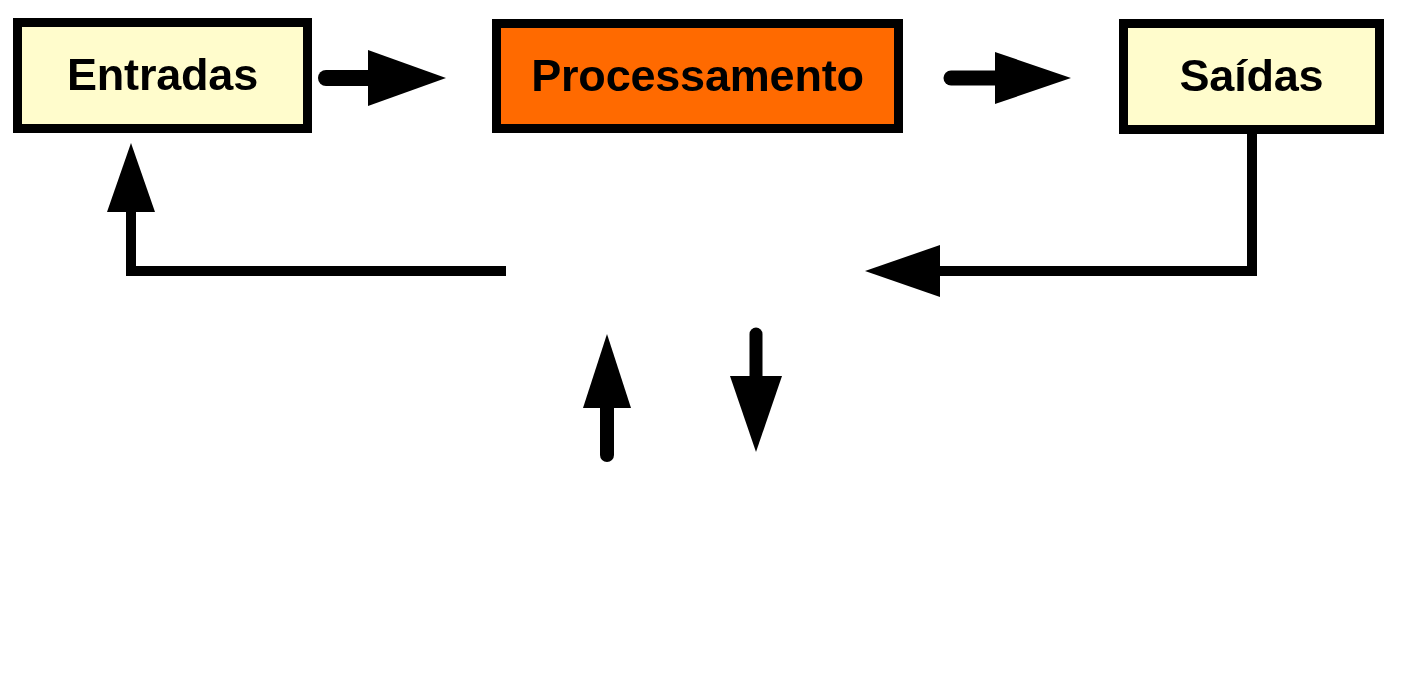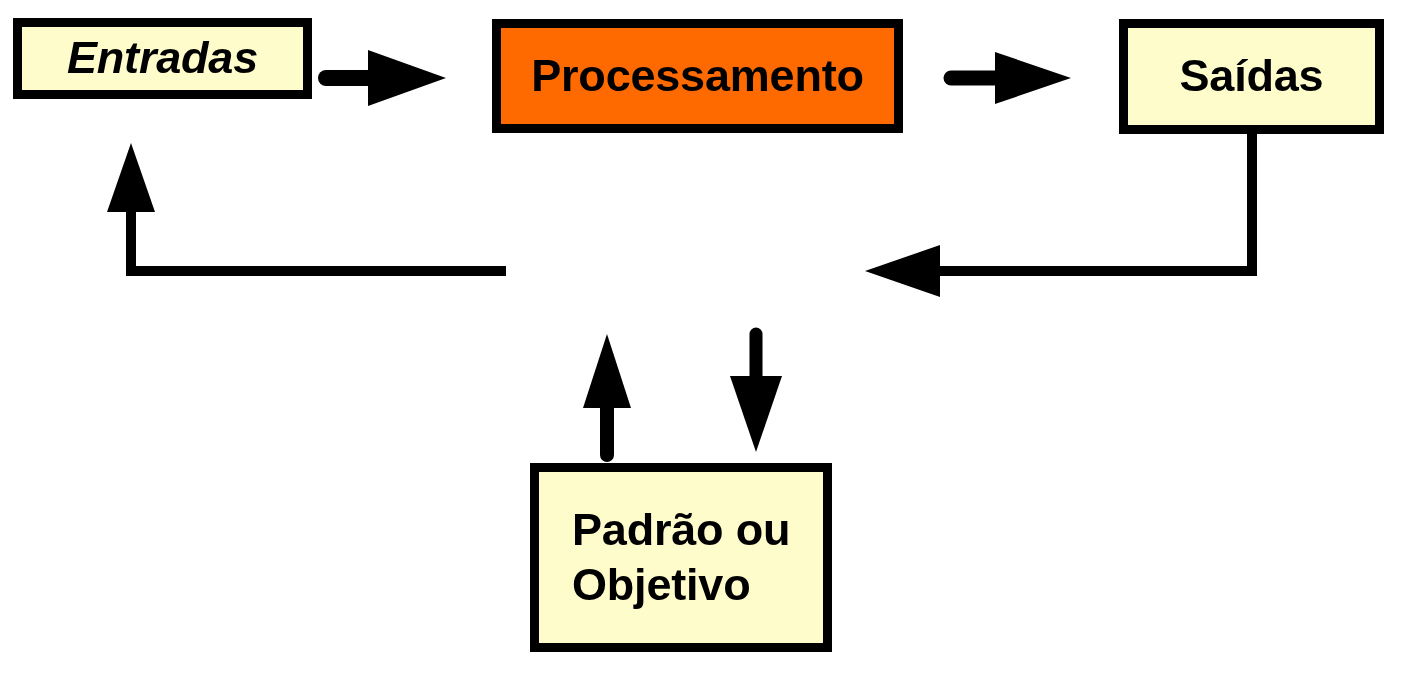--- a/index.html
+++ b/index.html
@@ -38,21 +38,21 @@
     font-family: "Liberation Sans", sans-serif;
     font-weight: bold;
     font-size: 45px;
     line-height: 1.22;
     color: #000000;
     white-space: pre-line;
     letter-spacing: -0.2px;
   }
   
   #node-entradas {
-    left: 13px; top: 18px; width: 299px; height: 81px; font-style: italic;
+    left: 13px; top: 18px; width: 299px; height: 115px;
   }
   #node-processamento {
     left: 492px; top: 19px; width: 411px; height: 114px;
     background: #FF6A00;
   }
   #node-saidas {
     left: 1119px; top: 19px; width: 265px; height: 115px;
   }
   #node-regulador {
     left: 530px; top: 213px; width: 302px; height: 116px;
@@ -110,18 +110,14 @@
 
   <div class="node-box" id="node-processamento">
     <span class="node-label">Processamento</span>
   </div>
 
   <div class="node-box" id="node-saidas">
     <span class="node-label">Saídas</span>
   </div>
 
 
-  <div class="node-box" id="node-padrao">
-    <span class="node-label">Padrão ou
-Objetivo</span>
-  </div>
 
 </div>
 
 </body></html>

